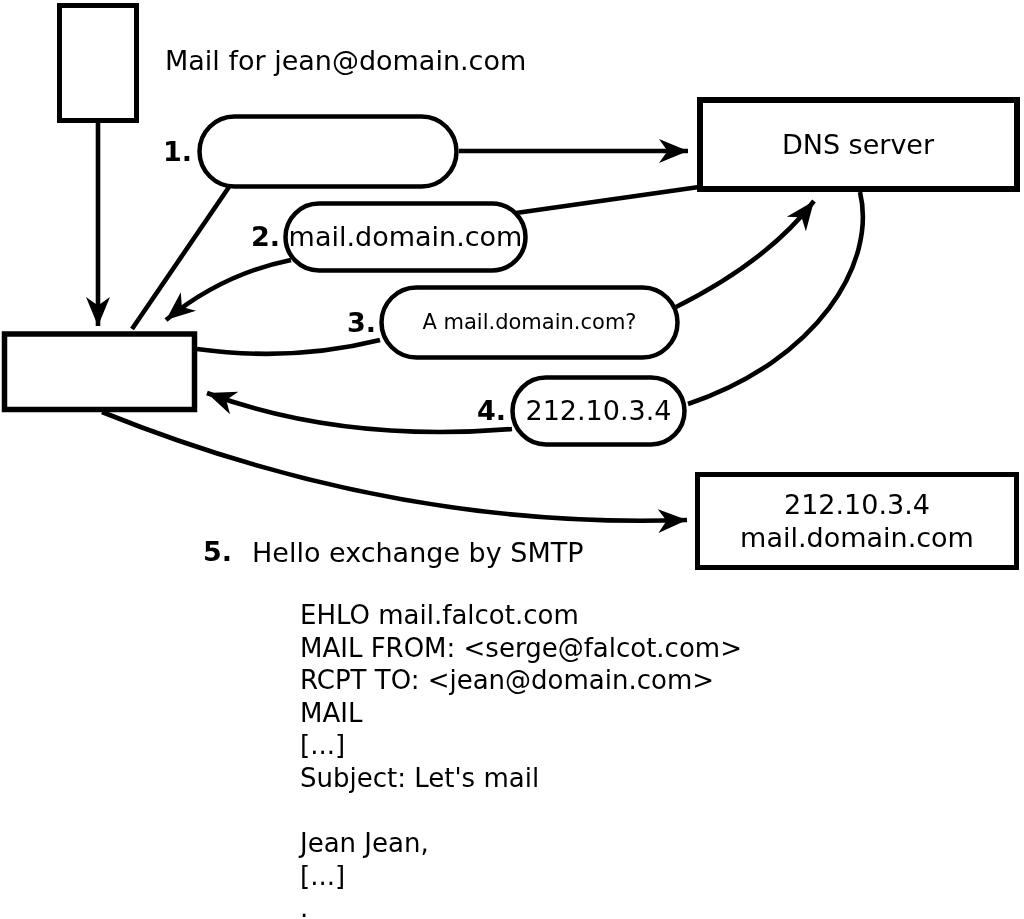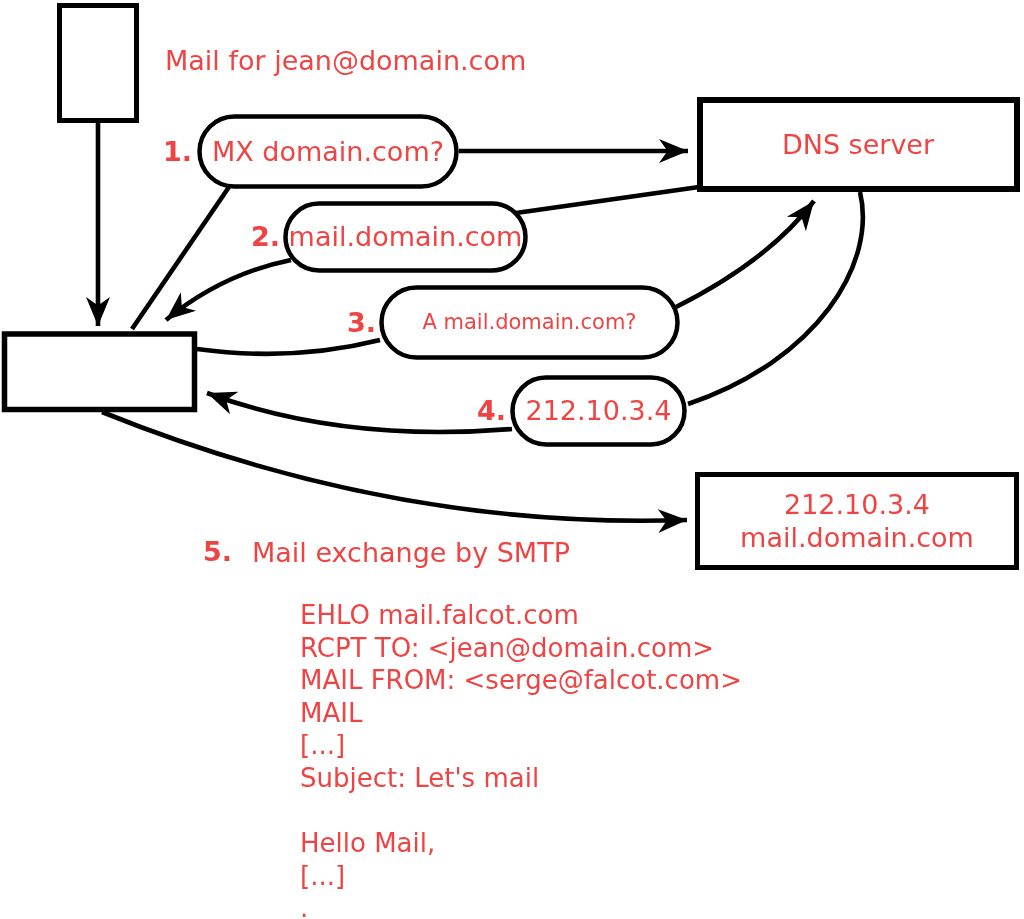--- a/index.html
+++ b/index.html
@@ -16,21 +16,21 @@
     color: #000000;
     overflow: hidden;
   }
   #diagram-svg {
     position: absolute;
     left: 0;
     top: 0;
   }
   .txt {
     position: absolute;
-    color: #ef4444;
+    color: #000000;
     white-space: nowrap;
   }
   .center-box {
     display: flex;
     align-items: center;
     justify-content: center;
     text-align: center;
   }
   .col-center {
     display: flex;
@@ -91,48 +91,47 @@
       <rect x="199.5" y="116.5" width="257" height="70" rx="35" ry="35" stroke-width="4.5"></rect>
       <rect x="285.5" y="203.5" width="240" height="67" rx="33.5" ry="33.5" stroke-width="4.5"></rect>
       <rect x="381.5" y="287.5" width="296" height="70" rx="35" ry="35" stroke-width="4.5"></rect>
       <rect x="512.5" y="377.5" width="172" height="67" rx="33.5" ry="33.5" stroke-width="4.5"></rect>
     </g>
   </svg>
 
   <div class="txt f27" style="left:165px; top:45px;">Mail for jean@domain.com</div>
 
   <div class="txt step-num" style="left:138px; top:114px; width:54px; height:74px;">1.</div>
-  <div class="txt center-box f27" style="left:197px; top:114px; width:262px; height:74px;">MX domain.com?</div>
 
   <div class="txt step-num" style="left:226px; top:201px; width:54px; height:71px;">2.</div>
   <div class="txt center-box f27" style="left:283px; top:201px; width:245px; height:71px;">mail.domain.com</div>
 
   <div class="txt step-num" style="left:322px; top:285px; width:54px; height:74px;">3.</div>
   <div class="txt center-box f26" style="left:379px; top:285px; width:301px; height:74px;">A mail.domain.com?</div>
 
   <div class="txt step-num" style="left:452px; top:375px; width:54px; height:71px;">4.</div>
   <div class="txt center-box f27" style="left:510px; top:375px; width:177px; height:71px;">212.10.3.4</div>
 
 
   <div class="txt center-box f27" style="left:697px; top:97px; width:322px; height:95px;">DNS server</div>
 
   <div class="txt col-center f27" style="left:695px; top:472px; width:324px; height:98px;">
     <div class="node-label">212.10.3.4</div>
     <div class="node-label">mail.domain.com</div>
   </div>
 
   <div class="txt step-num" style="left:178px; top:536px; width:54px; height:30px;">5.</div>
-  <div class="txt f27" style="left:252px; top:537px;">Mail exchange by SMTP</div>
+  <div class="txt f27" style="left:252px; top:537px;">Hello exchange by SMTP</div>
 
   <div class="txt" style="left:252px; top:599px;">
     <div class="smtp-line">EHLO mail.falcot.com</div>
+    <div class="smtp-line">MAIL FROM: &lt;serge@falcot.com&gt;</div>
     <div class="smtp-line">RCPT TO: &lt;jean@domain.com&gt;</div>
-    <div class="smtp-line">MAIL FROM: &lt;serge@falcot.com&gt;</div>
     <div class="smtp-line">MAIL</div>
     <div class="smtp-line">[...]</div>
     <div class="smtp-line">Subject: Let's mail</div>
     <div class="smtp-line"></div>
-    <div class="smtp-line">Hello Mail,</div>
+    <div class="smtp-line">Jean Jean,</div>
     <div class="smtp-line">[...]</div>
     <div class="smtp-line">.</div>
   </div>
 
 </div>
 
 </body></html>

